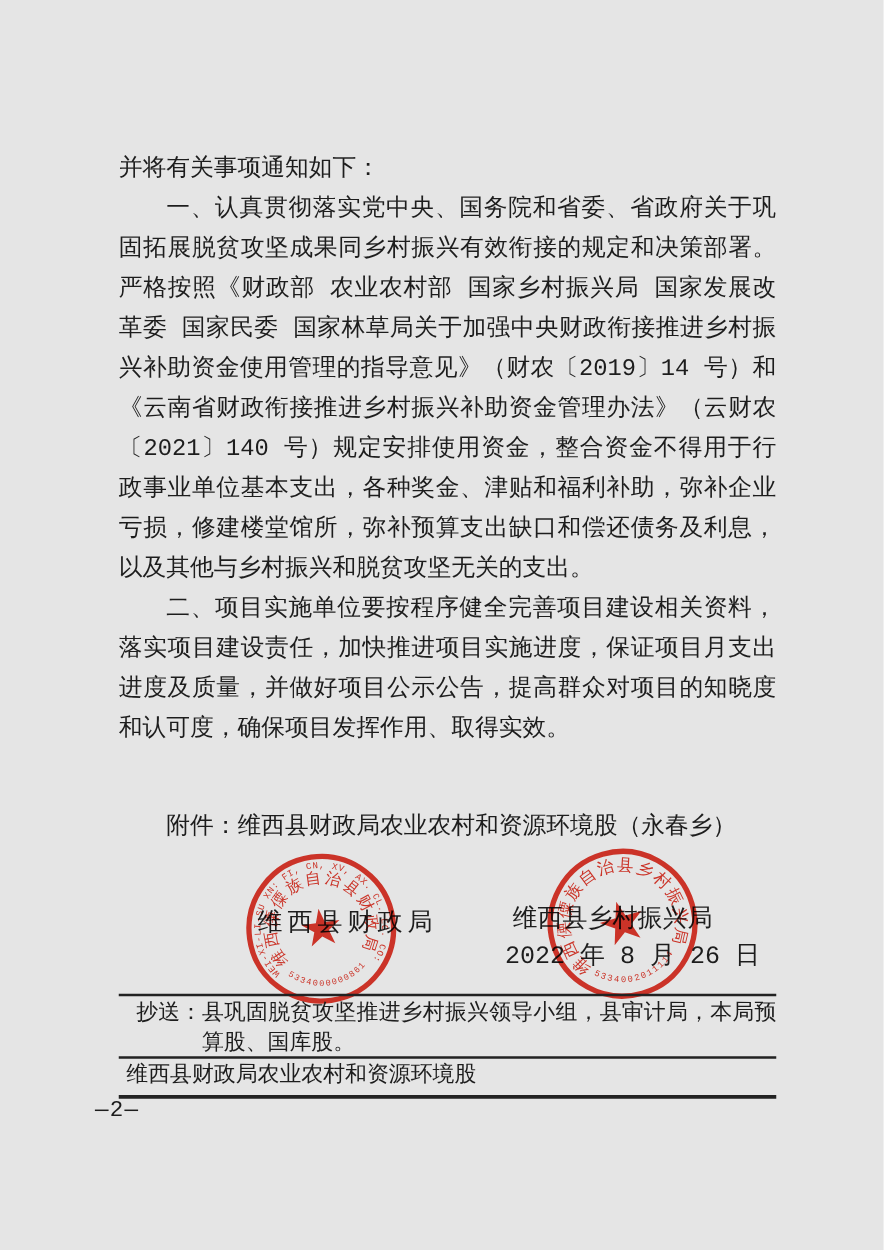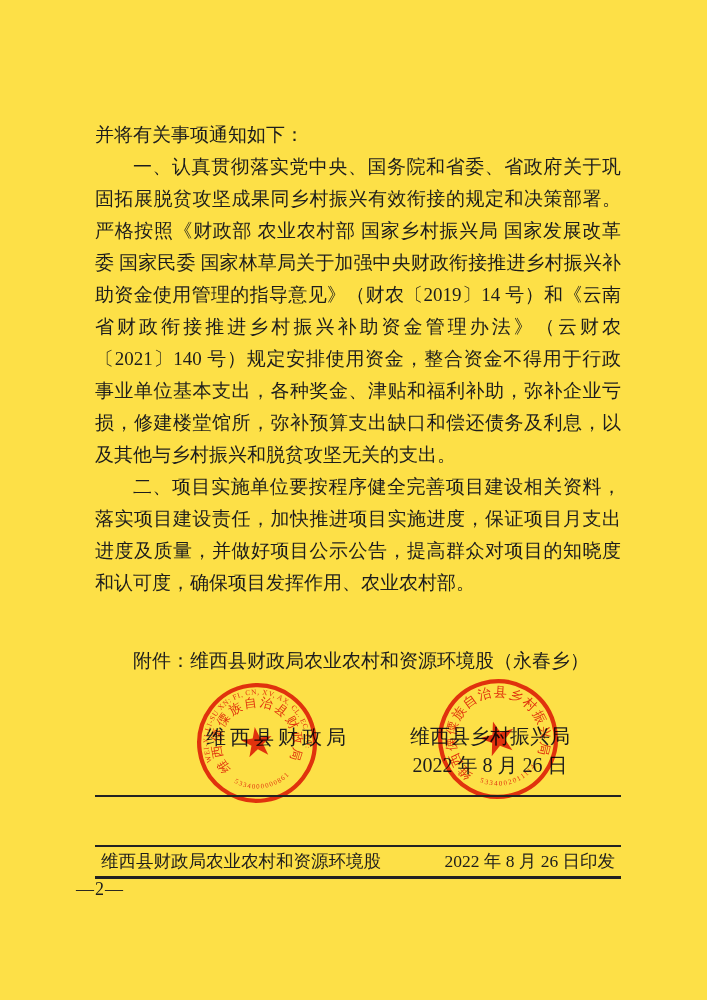--- a/index.html
+++ b/index.html
@@ -1,21 +1,21 @@
 <!DOCTYPE html>
 <html lang="zh"><head>
 <meta charset="utf-8">
 <style>
   html,body { margin:0; padding:0; background:#ffffff; }
   .page {
     position: relative;
     width: 707px;
     height: 1000px;
-    background: #fde047;
-    font-family: Liberation Serif, serif;
+    background: #e5e5e5;
+    font-family: Liberation Mono, monospace;
     color: #1d1d1d;
     overflow: hidden;
   }
   
   .content {
     position: absolute;
     left: 95px;
     top: 119px;
     width: 526px;
     font-size: 19px;
@@ -99,21 +99,21 @@
   }
 </style>
 </head>
 <body>
 
 <div class="page">
 
   <div class="content">
     <p>并将有关事项通知如下：</p>
     <p class="indent">一、认真贯彻落实党中央、国务院和省委、省政府关于巩固拓展脱贫攻坚成果同乡村振兴有效衔接的规定和决策部署。严格按照《财政部 农业农村部 国家乡村振兴局 国家发展改革委 国家民委 国家林草局关于加强中央财政衔接推进乡村振兴补助资金使用管理的指导意见》（财农〔2019〕14 号）和《云南省财政衔接推进乡村振兴补助资金管理办法》（云财农〔2021〕140 号）规定安排使用资金，整合资金不得用于行政事业单位基本支出，各种奖金、津贴和福利补助，弥补企业亏损，修建楼堂馆所，弥补预算支出缺口和偿还债务及利息，以及其他与乡村振兴和脱贫攻坚无关的支出。</p>
-    <p class="indent">二、项目实施单位要按程序健全完善项目建设相关资料，落实项目建设责任，加快推进项目实施进度，保证项目月支出进度及质量，并做好项目公示公告，提高群众对项目的知晓度和认可度，确保项目发挥作用、农业农村部。</p>
+    <p class="indent">二、项目实施单位要按程序健全完善项目建设相关资料，落实项目建设责任，加快推进项目实施进度，保证项目月支出进度及质量，并做好项目公示公告，提高群众对项目的知晓度和认可度，确保项目发挥作用、取得实效。</p>
     <p class="attachment">附件：维西县财政局农业农村和资源环境股（永春乡）</p>
   </div>
 
   <div class="sig-left-org">维西县财政局</div>
   <div class="sig-right">
     <div>维西县乡村振兴局</div>
     <div>2022 年 8 月 26 日</div>
   </div>
 
   <div class="seal seal-left">
@@ -151,21 +151,24 @@
         <textPath href="#rp-code" startOffset="50%" text-anchor="middle">5334002011114</textPath>
       </text>
       <polygon fill="currentColor" points="70,52 74.1,64.4 87.1,64.4 76.6,72.1 80.6,84.6 70,76.9 59.4,84.6 63.4,72.1 52.9,64.4 65.9,64.4"></polygon>
     </svg>
   </div>
 
   <div class="rule rule-1"></div>
   <div class="rule rule-2"></div>
   <div class="rule rule-3"></div>
 
+  <div class="cc">
+    <span class="cc-label">抄送：</span>
+    <span class="cc-text">县巩固脱贫攻坚推进乡村振兴领导小组，县审计局，本局预算股、国库股。</span>
+  </div>
 
   <div class="imprint">
     <div>维西县财政局农业农村和资源环境股</div>
-    <div>2022 年 8 月 26 日印发</div>
   </div>
 
   <div class="page-num">—2—</div>
 
 </div>
 
 </body></html>

